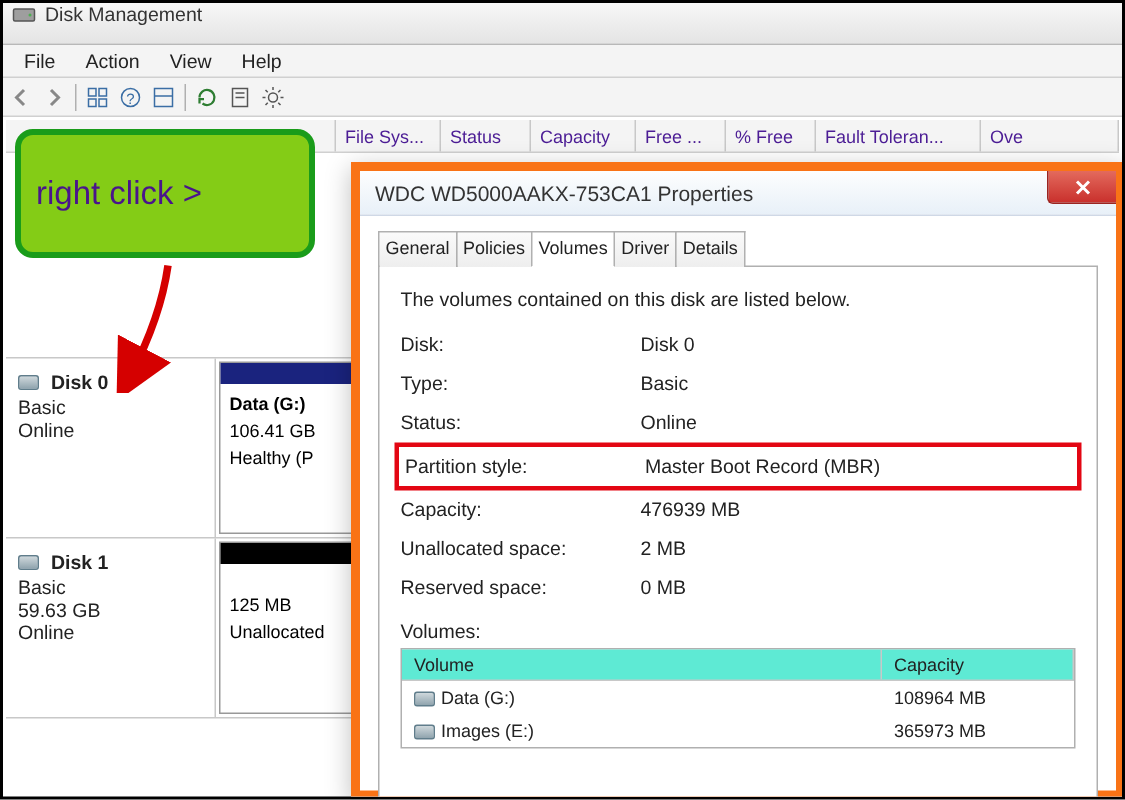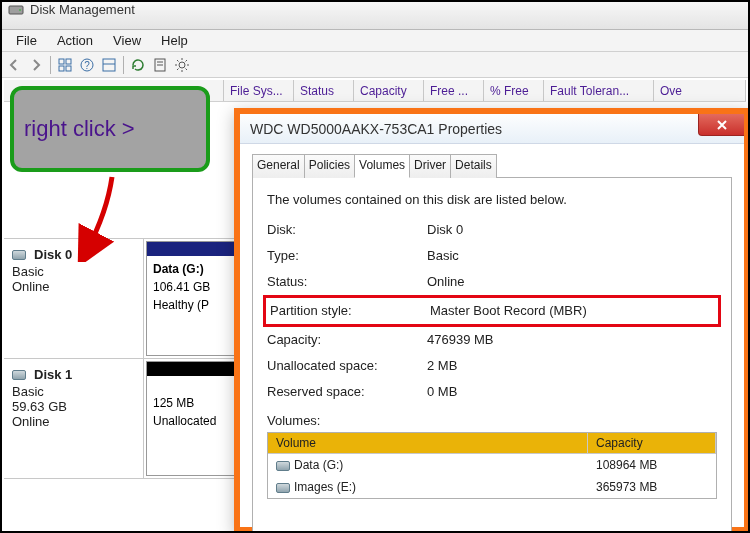--- a/index.html
+++ b/index.html
@@ -23,40 +23,40 @@
   .disk-row { display:flex; border-bottom:1px solid #c8c8c8; height:120px;}
   .disk-info { width:140px; border-right:1px solid #c8c8c8; padding:8px 8px; font-size:13px; color:#222;}
   .disk-info .hdr { display:flex; align-items:center; gap:4px; margin-bottom:2px;}
   .disk-info .bold { font-weight:bold;}
   .disk-stripe { height:14px; background:#1a237e; margin-bottom:4px;}
   .disk-stripe.black { background:#000;}
   .disk-vol  { flex:0 0 90px; border:1px solid #999; margin:2px 2px; padding:0; font-size:12px;}
   .disk-vol .label { padding:2px 6px; white-space:nowrap;}
 
   
-  .anno-box { position:absolute; left:8px; top:84px; width:200px; height:86px; border:4px solid #1a9c1a; border-radius:12px; background:#a3a3a3; display:flex; flex-direction:column; justify-content:center; padding:4px 10px; font-size:22px; color:#4a148c; font-weight:500; line-height:1.15;}
+  .anno-box { position:absolute; left:8px; top:84px; width:200px; height:86px; border:4px solid #1a9c1a; border-radius:12px; background:#84cc16; display:flex; flex-direction:column; justify-content:center; padding:4px 10px; font-size:22px; color:#4a148c; font-weight:500; line-height:1.15;}
   .arrow { position:absolute; color:#d50000; }
 
   
   .prop-dialog { position:absolute; left:232px; top:106px; width:516px; height:425px; background:#fff; border:6px solid #f97316; box-shadow:0 4px 16px rgba(0,0,0,.25);}
   .prop-title { height:30px; background:linear-gradient(#fdfefe,#e8f0f8); border-bottom:1px solid #cfd8e6; display:flex; align-items:center; padding:0 10px; font-size:14px; color:#333; position:relative;}
   .prop-close { position:absolute; right:0; top:0; height:22px; width:46px; background:linear-gradient(#e36a5d,#c9302c); border:1px solid #9b2420; border-top:none; border-right:none; border-radius:0 0 0 4px; display:flex; align-items:center; justify-content:center;}
   .prop-close svg { width:12px; height:12px;}
   .prop-body { padding:10px 12px 0 12px;}
   .tabstrip { display:flex; height:24px; font-size:12px; position:relative;}
   .tabstrip .tab { border:1px solid #b0b0b0; border-bottom:none; background:linear-gradient(#fafafa,#eee); padding:3px 4px; margin-right:-1px; color:#222; cursor:default;}
   .tabstrip .tab.active { background:#fff; position:relative; z-index:2; border-bottom:1px solid #fff;}
   .tabpage { border:1px solid #b0b0b0; background:#fff; padding:14px 14px 8px 14px; height:372px; margin-top:-1px; font-size:13px; color:#222;}
   .kv { display:flex; line-height:26px;}
   .kv .k { width:160px;}
   .kv .v {}
   .red-outline { border:3px solid #e30613; padding:0 4px; margin:0 -4px;}
   .vol-section-label { margin-top:8px; margin-bottom:4px;}
   .vol-table { border:1px solid #b0b0b0;}
-  .vol-thead { display:flex; background:#eab308; border-bottom:1px solid #c8c8c8; font-size:12px;}
+  .vol-thead { display:flex; background:#5eead4; border-bottom:1px solid #c8c8c8; font-size:12px;}
   .vol-thead .c { padding:3px 8px; border-right:1px solid #c8c8c8;}
   .vol-row { display:flex; font-size:12px; padding:2px 0;}
   .vol-row .c { padding:2px 8px;}
   .drive-ic { display:inline-block; width:14px; height:10px; background:linear-gradient(#cfd8dc,#90a4ae); border:1px solid #607d8b; border-radius:2px; margin-right:4px; vertical-align:middle;}
 </style>
 </head>
 <body>
 
 <div class="dm-titlebar">
   <svg class="dm-icon" viewBox="0 0 16 16">

